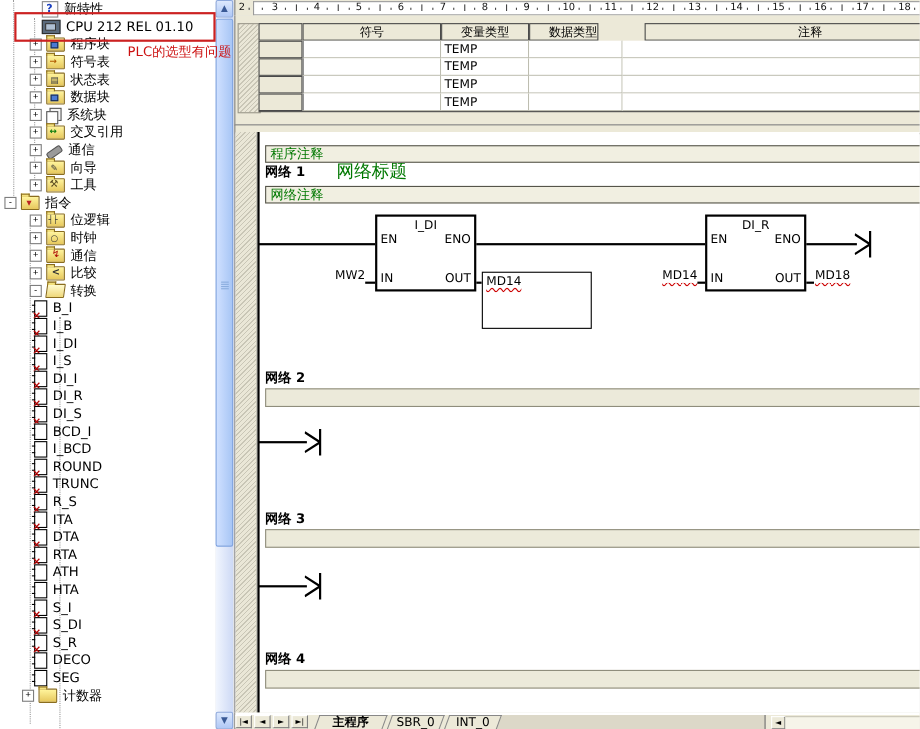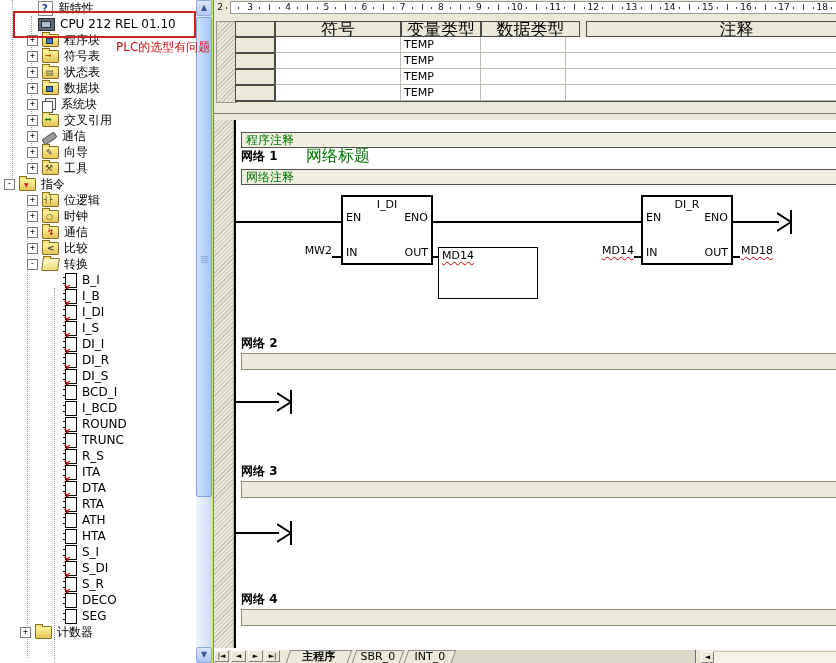--- a/index.html
+++ b/index.html
@@ -1,24 +1,24 @@
 <!DOCTYPE html>
 <html><head>
 <meta charset="utf-8">
 <style>
   html,body{margin:0;padding:0;}
-  #app{position:relative;width:836px;height:663px;background:#bef264;overflow:hidden;
+  #app{position:relative;width:836px;height:663px;background:#e5e5e5;overflow:hidden;
        font-family:"DejaVu Sans","Liberation Sans",sans-serif;font-size:12px;color:#000;}
 
   
   #tree{position:absolute;left:0;top:0;width:196px;height:663px;background:#fff;overflow:hidden;}
   .tree-row{height:16px;display:flex;align-items:center;white-space:nowrap;position:relative;}
   .tree-row .tlabel{font-size:12px;line-height:14px;}
   .n1{padding-left:38px}.l1{padding-left:27px}.l0{padding-left:4px}
-  .f1{padding-left:43px}.l2{padding-left:64px}.p1{padding-left:20px}
+  .f1{padding-left:43px}.l2{padding-left:30px}.p1{padding-left:20px}
   .tg{width:9px;height:9px;border:1px solid #7e7e7e;background:#fff;flex:none;
       font:8px/8px "DejaVu Sans Mono",monospace;text-align:center;margin-right:4px;color:#000;}
   .ticon{flex:none;position:relative;margin-right:5px;}
   .i-fold{width:15px;height:11px;background:linear-gradient(#fff49c,#e6c75c);
           border:1px solid #8a6d1f;border-radius:1px;margin-top:1px;}
   .i-fold::before{content:"";position:absolute;top:-3px;left:-1px;width:6px;height:2px;
           background:#f4e27e;border:1px solid #8a6d1f;border-bottom:none;}
   .i-openfold{width:15px;height:11px;background:linear-gradient(#fffbd0,#efd87a);
           border:1px solid #8a6d1f;border-radius:1px;margin-top:1px;transform:skewX(-8deg);}
   .i-openfold::before{content:"";position:absolute;top:-3px;left:-1px;width:6px;height:2px;
@@ -65,21 +65,21 @@
   #ruler .strip{position:absolute;left:16px;top:1px;right:0;height:11px;background:#fff;
         border:1px solid #9a9a9a;border-right:none;}
   .rnum{position:absolute;top:1px;width:14px;text-align:center;font-size:9px;line-height:12px;color:#111;}
   .rdot{position:absolute;top:7px;width:1px;height:2px;background:#444;}
   .rtick{position:absolute;top:4px;width:1px;height:6px;background:#444;}
 
   
   #vartable{position:absolute;left:213px;top:14px;width:623px;height:99px;background:#ece9d8;border-left:1px solid #808080;}
   .hatch{background:repeating-linear-gradient(135deg,#c9c6b6 0 1px,#eae7d7 1px 3px);}
   #vt-gutter{position:absolute;left:2px;top:7px;width:19px;height:80px;border:1px solid #9a988a;}
-  .vcell{position:absolute;box-sizing:border-box;font-size:17px;line-height:15px;overflow:hidden;white-space:nowrap;}
+  .vcell{position:absolute;box-sizing:border-box;font-size:11px;line-height:15px;overflow:hidden;white-space:nowrap;}
   .vhead{background:#ece9d8;border:1px solid #4a4a4a;text-align:center;}
   .vrowh{background:#ece9d8;border:1px solid #4a4a4a;}
   .vdata{background:#fff;border-right:1px solid #bdbdb0;border-bottom:1px solid #bdbdb0;padding-left:3px;font-size:11px;}
   .vdata.first{border-left:1px solid #4a4a4a;}
   #vt-bottom{position:absolute;left:21px;top:87px;right:0;height:0;border-top:1px solid #4a4a4a;}
 
   
   #splitter{position:absolute;left:213px;top:113px;width:623px;height:7px;background:#ece9d8;
         border-top:1px solid #808080;border-bottom:1px solid #808080;border-left:1px solid #808080;}
   #ladder{position:absolute;left:213px;top:120px;width:623px;height:528px;background:#fff;
@@ -389,21 +389,21 @@
         <div class="rdot" data-name="ruler-dot" style="left: 617.25px;"></div>
       </div>
   </div>
 
   <div id="vartable" data-name="local-variable-table">
     <div id="vt-gutter" class="hatch" data-name="table-margin-gutter"></div>
     <div id="vt-cells" data-name="table-cells">
         <div class="vcell vhead" data-name="table-header-cell" style="left: 21px; top: 7px; width: 40px; height: 16px;"></div>
         <div class="vcell vhead" data-name="table-header-cell" style="left: 61px; top: 7px; width: 126px; height: 16px;">符号</div>
         <div class="vcell vhead" data-name="table-header-cell" style="left: 187px; top: 7px; width: 80px; height: 16px;">变量类型</div>
-        <div class="vcell vhead" data-name="table-header-cell" style="left: 267px; top: 7px; width: 99px; height: 16px;">数据类型</div>
+        <div class="vcell vhead" data-name="table-header-cell" style="left: 267px; top: 7px; width: 63px; height: 16px; text-align: right;">数据类型</div>
         <div class="vcell vhead" data-name="table-header-cell" style="left: 372px; top: 7px; width: 301px; height: 16px;">注释</div>
         <div class="vcell vrowh" data-name="table-row-header" style="left: 21px; top: 23px; width: 40px; height: 16px;"></div>
         <div class="vcell vdata first" data-name="table-cell" style="left: 61px; top: 23px; width: 126px; height: 16px;"></div>
         <div class="vcell vdata" data-name="table-cell" style="left: 187px; top: 23px; width: 80px; height: 16px;">TEMP</div>
         <div class="vcell vdata" data-name="table-cell" style="left: 267px; top: 23px; width: 85px; height: 16px;"></div>
         <div class="vcell vdata" data-name="table-cell" style="left: 352px; top: 23px; width: 271px; height: 16px;"></div>
         <div class="vcell vrowh" data-name="table-row-header" style="left: 21px; top: 39px; width: 40px; height: 16px;"></div>
         <div class="vcell vdata first" data-name="table-cell" style="left: 61px; top: 39px; width: 126px; height: 16px;"></div>
         <div class="vcell vdata" data-name="table-cell" style="left: 187px; top: 39px; width: 80px; height: 16px;">TEMP</div>
         <div class="vcell vdata" data-name="table-cell" style="left: 267px; top: 39px; width: 85px; height: 16px;"></div>

